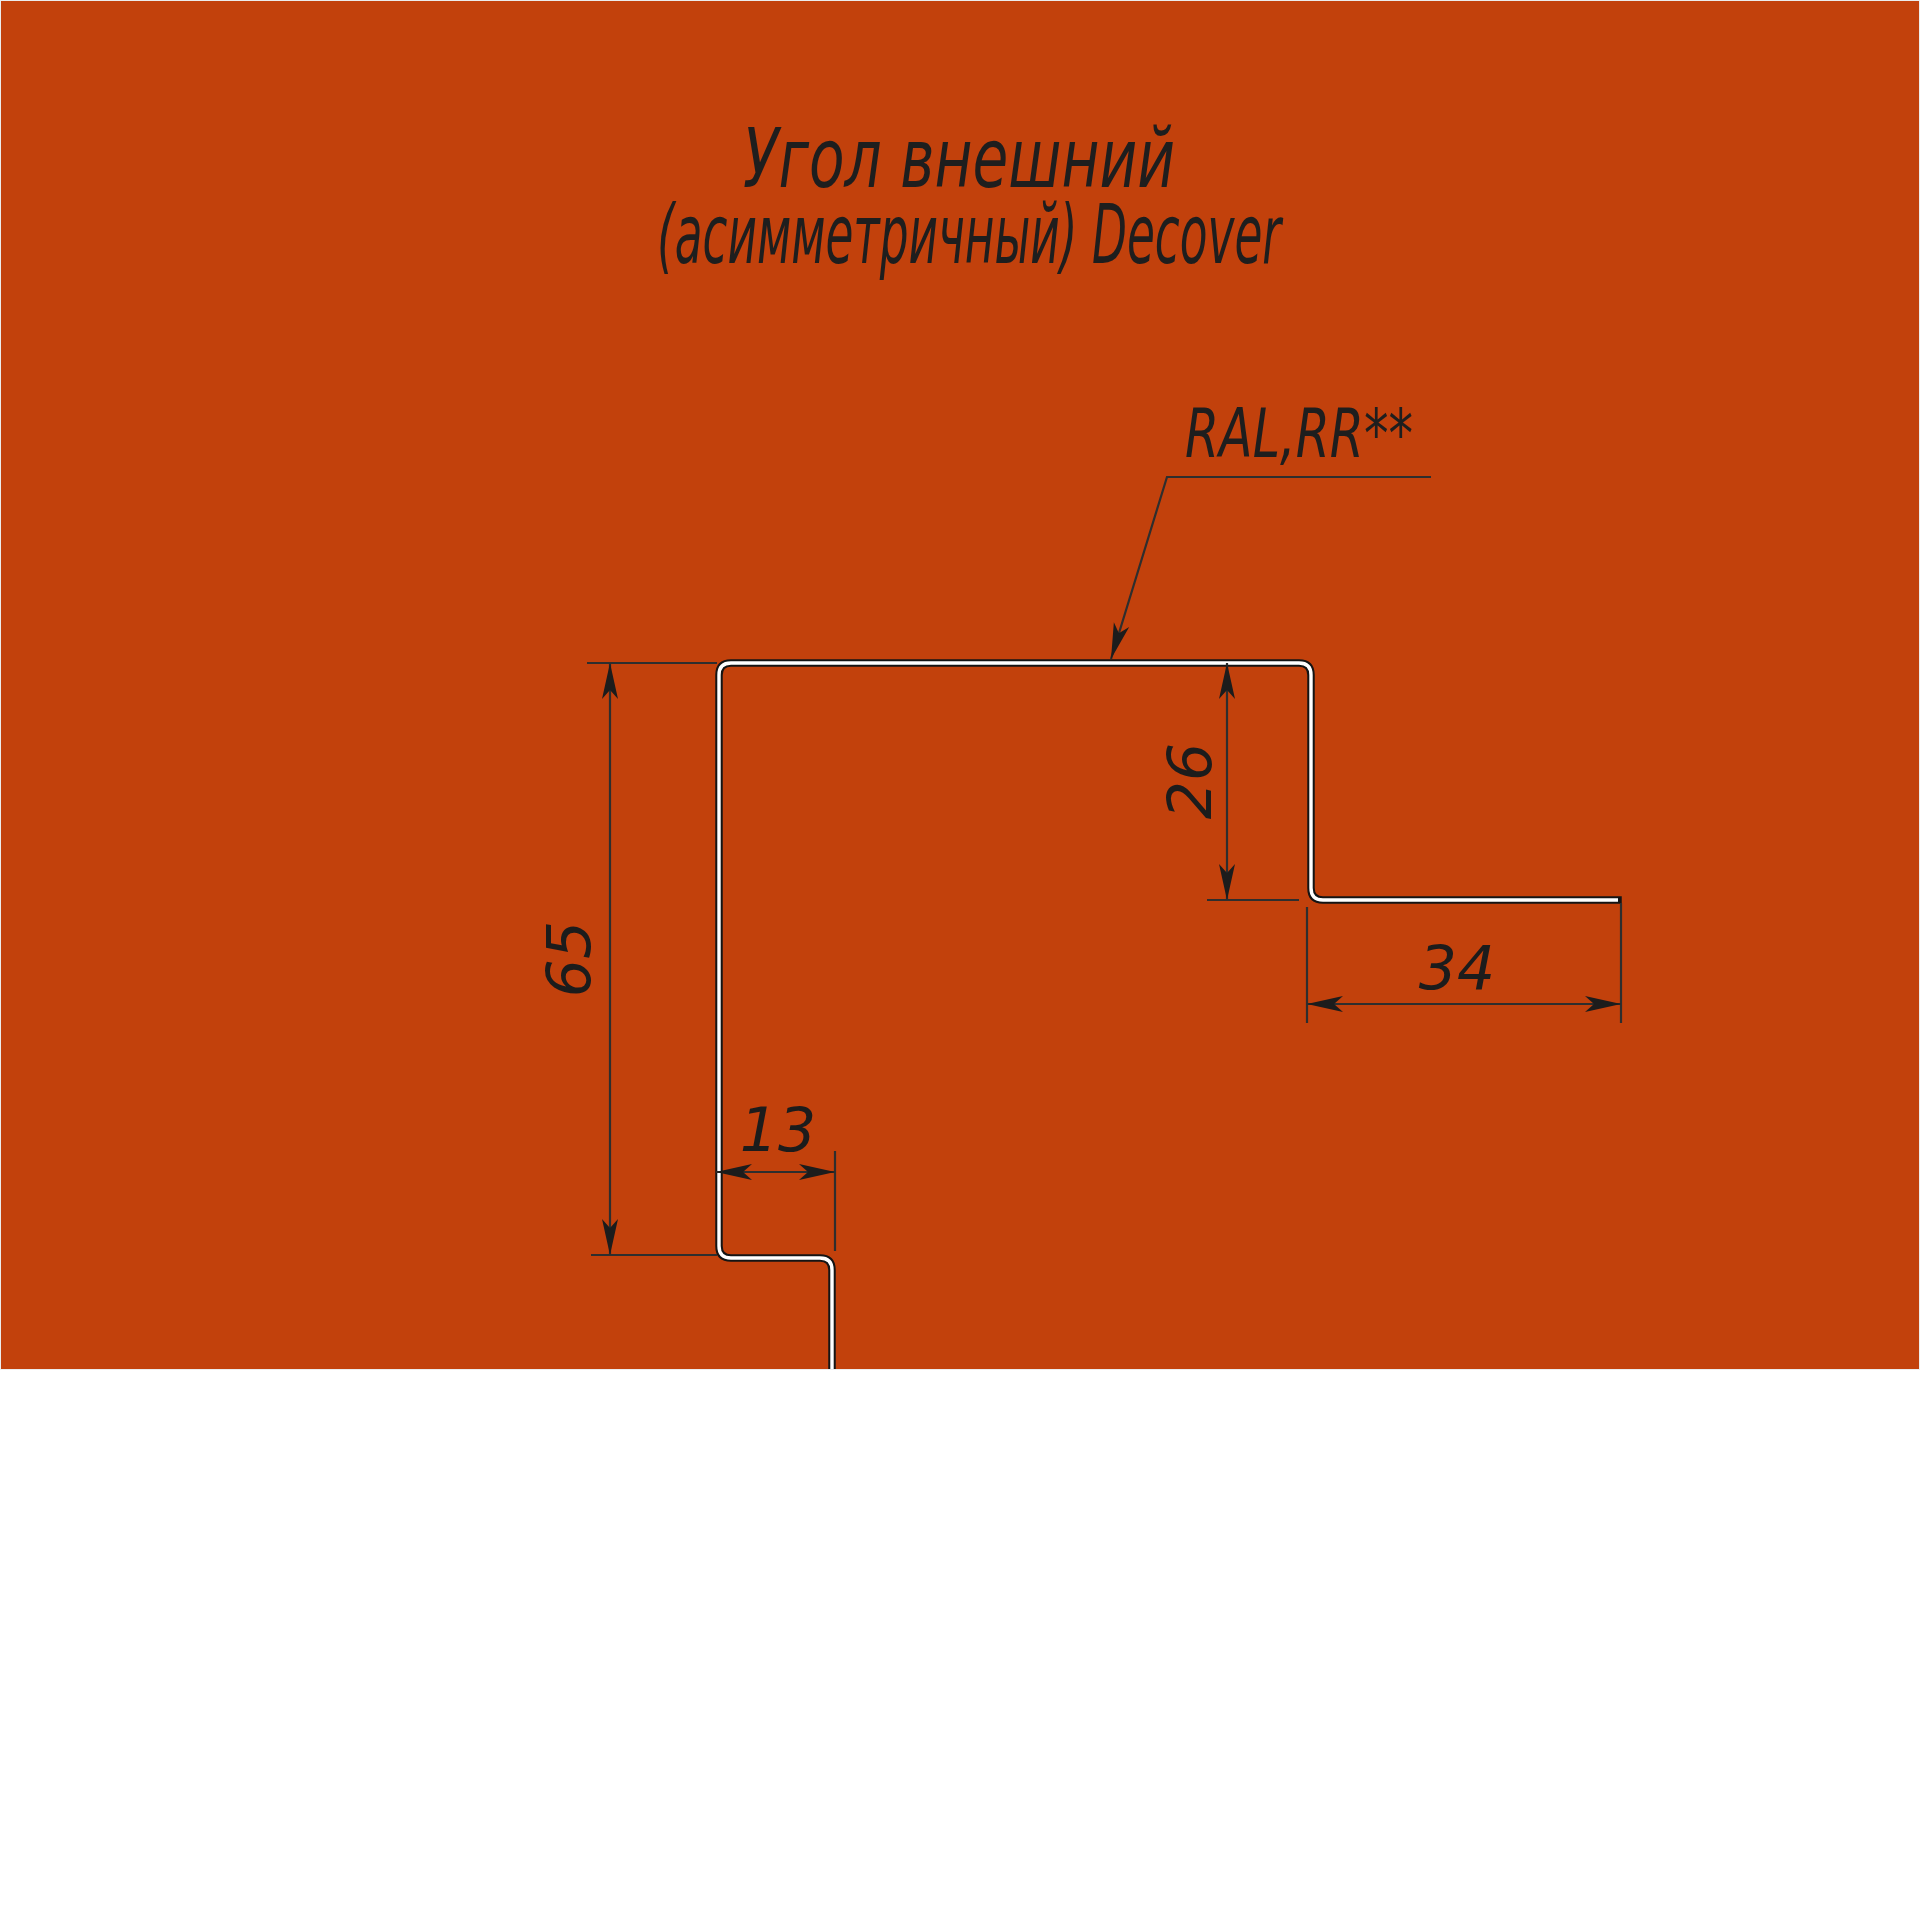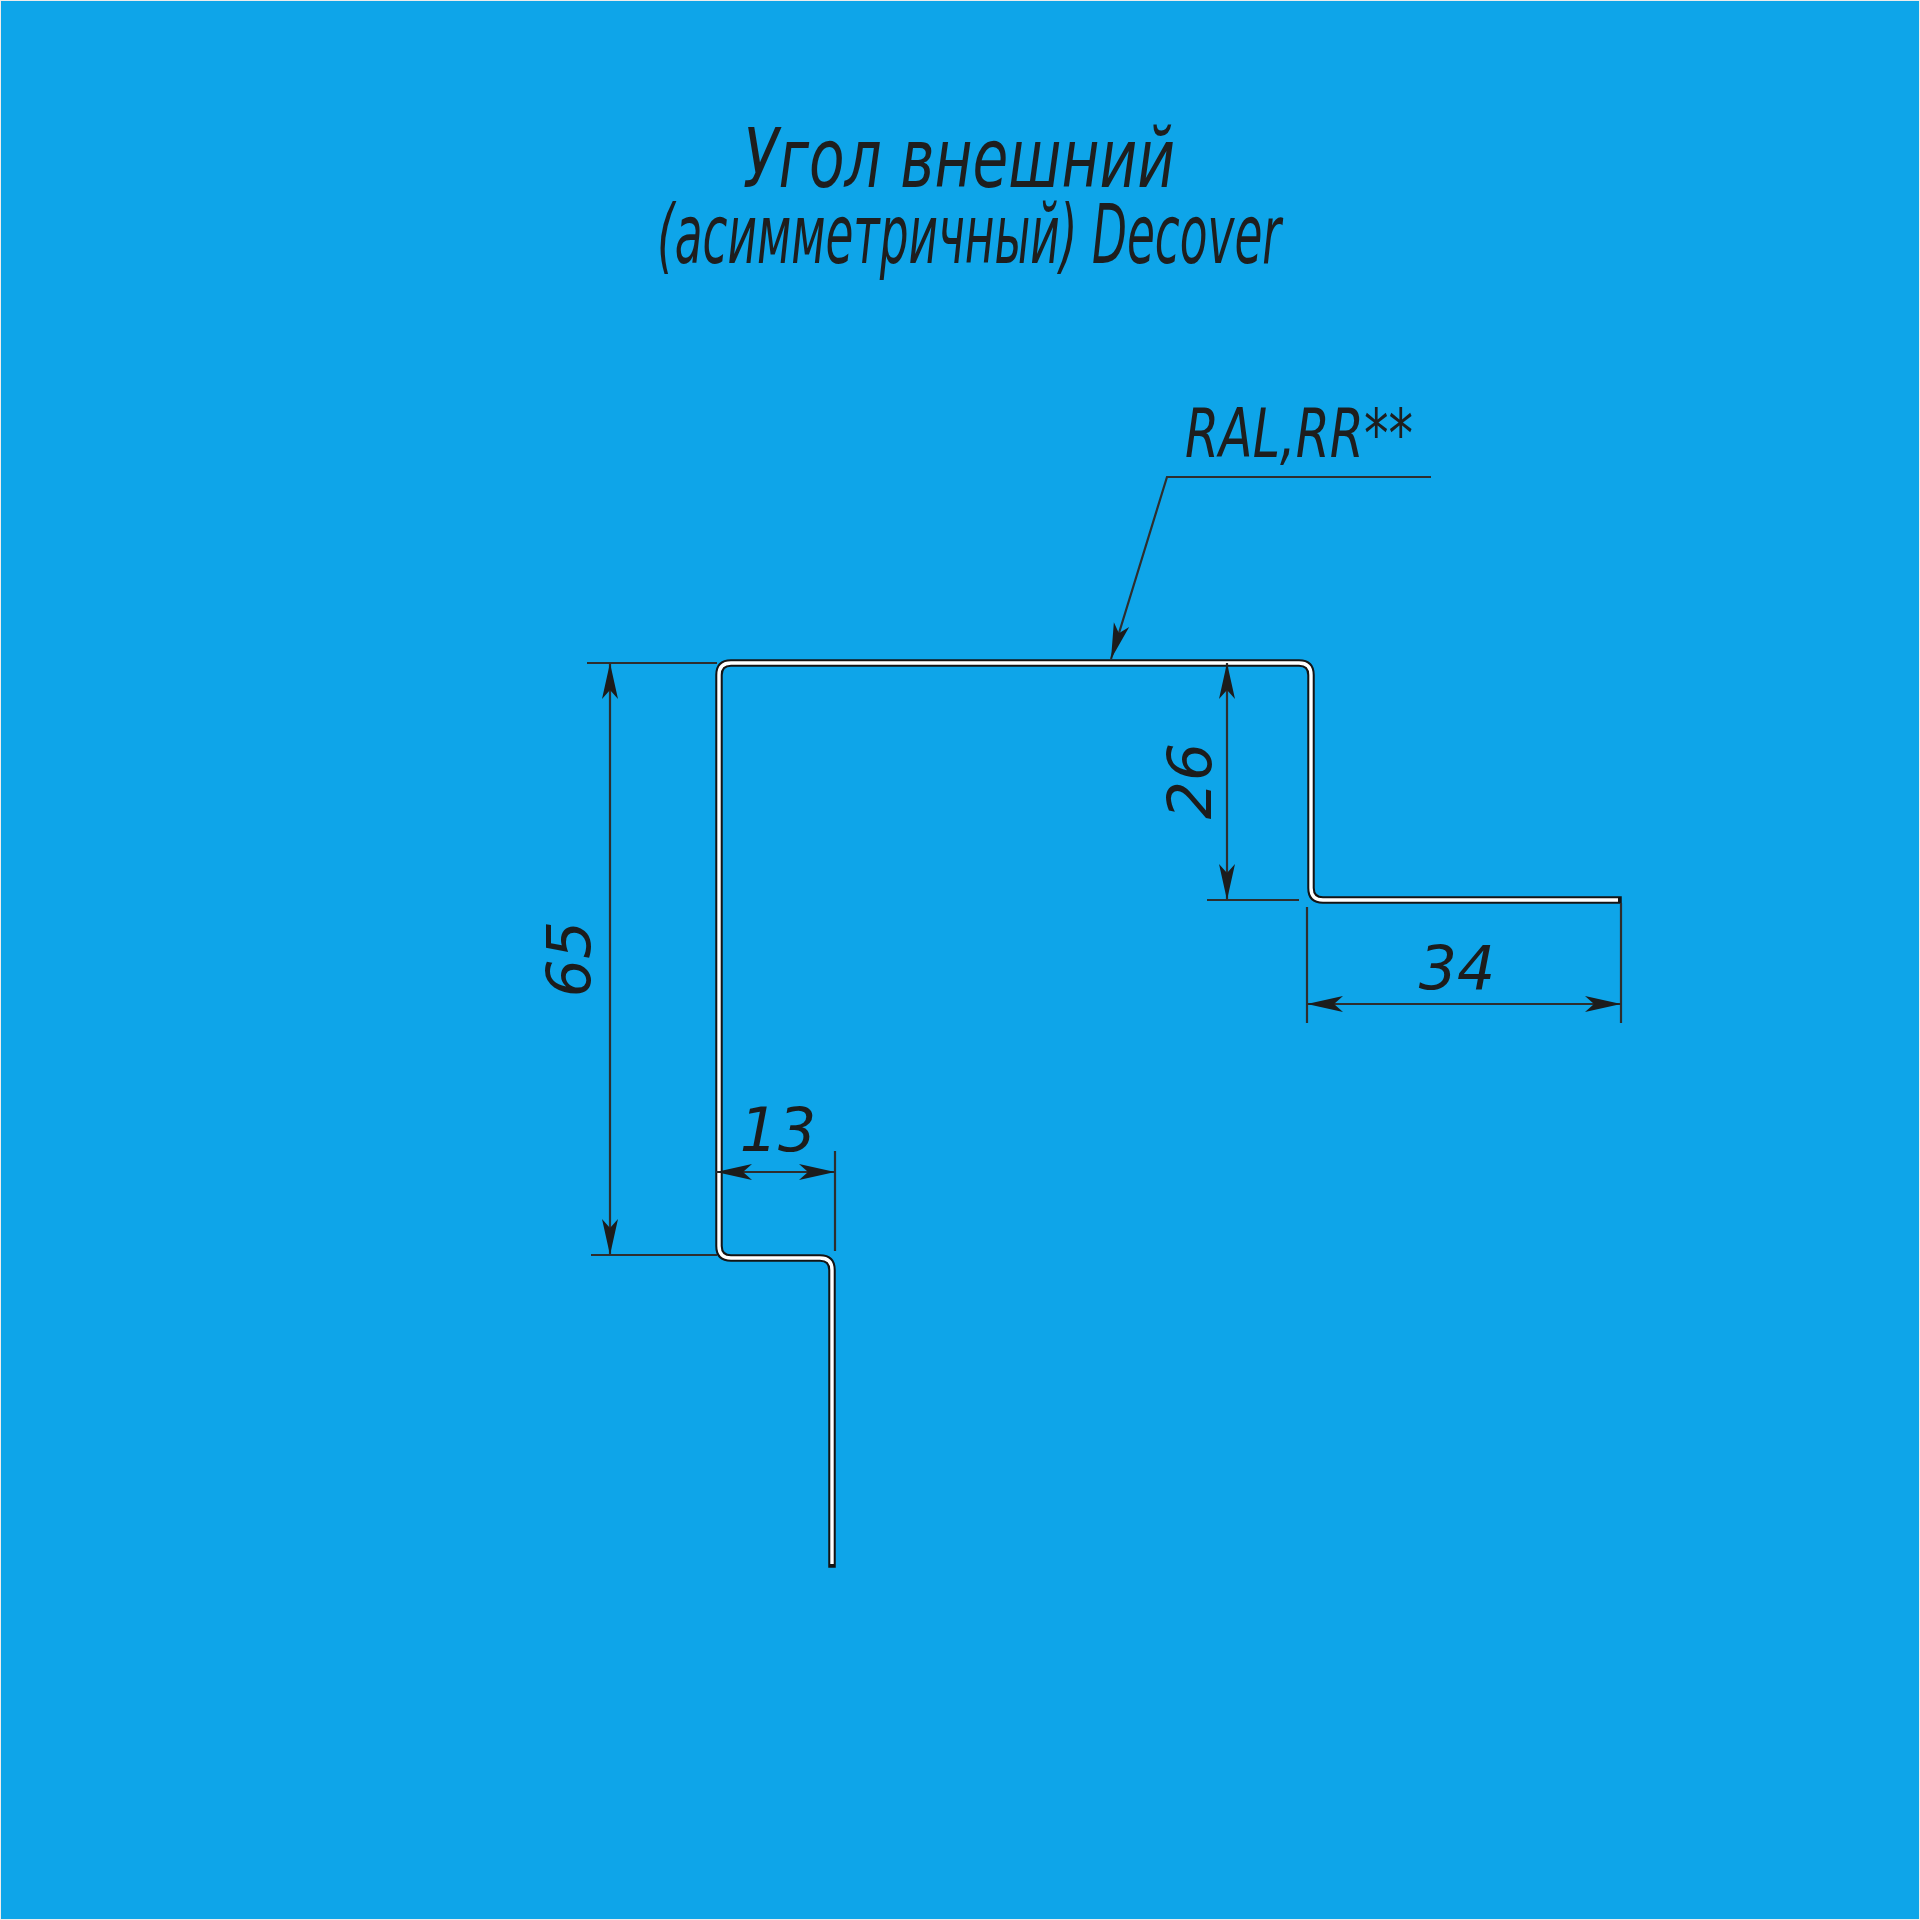--- a/index.html
+++ b/index.html
@@ -3,22 +3,22 @@
 <meta charset="utf-8">
 <style>
   html, body {
     margin: 0;
     padding: 0;
     background: #ffffff;
   }
   .page {
     position: relative;
     width: 1920px;
-    height: 1920px;
-    background: #0ea5e9;
+    height: 1370px;
+    background: #c2410c;
     overflow: hidden;
     box-sizing: border-box;
     border: 1px solid #ececec;
   }
   svg { display: block; }
   .title-text {
     font-family: "DejaVu Sans", "Liberation Sans", sans-serif;
     font-style: italic;
     fill: #1e1e1e;
   }

